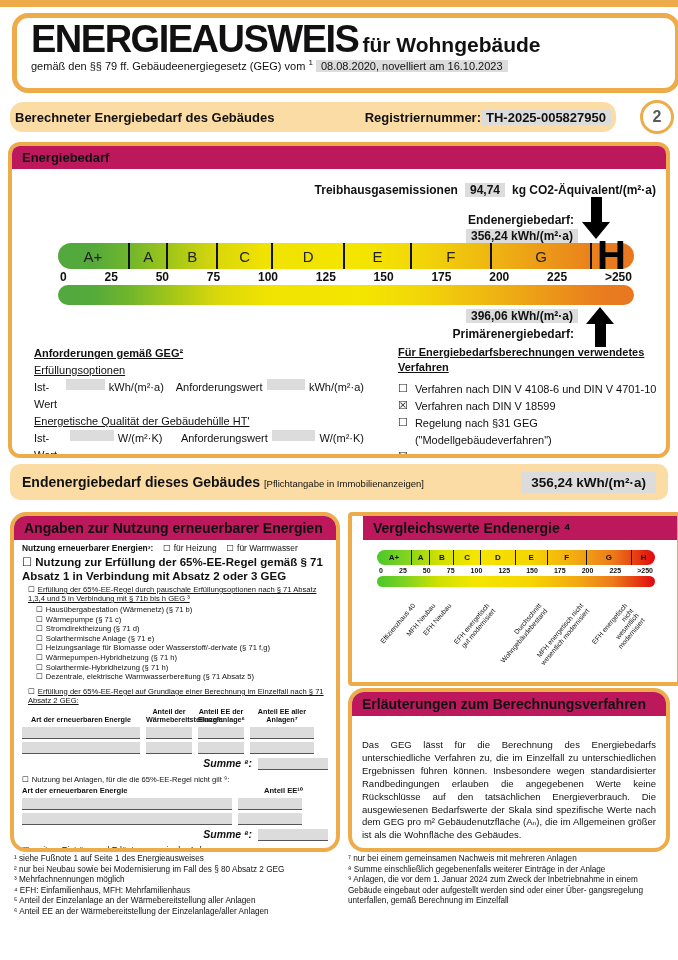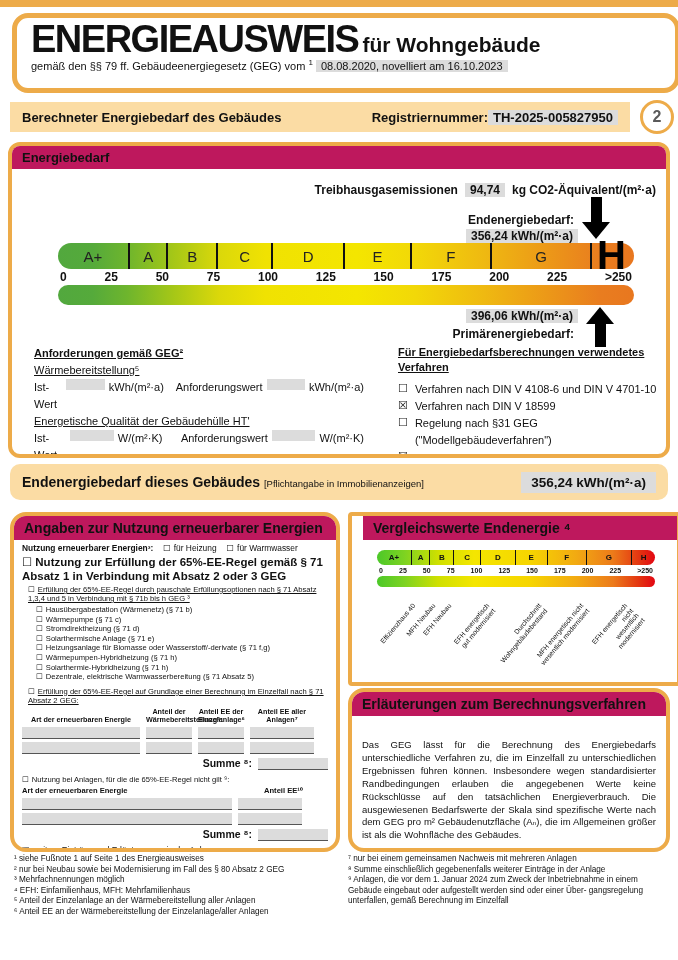--- a/index.html
+++ b/index.html
@@ -15,21 +15,21 @@
   .titlebox{position:absolute;left:12px;top:13px;width:630px;height:66px;border:5px solid #edab49;
             border-radius:16px;background:#fff;padding:2px 14px;}
   .maintitle{font-size:38px;font-weight:800;letter-spacing:-1.5px;line-height:1.05;}
   .title-suffix{font-size:21px;font-weight:bold;margin-left:4px;}
   .lawline{font-size:11px;margin-top:-2px;}
   .lawline sup{font-size:8px;}
   .lawline .graybox{font-size:11px;}
 
   
   .regbar{position:absolute;left:10px;top:102px;width:596px;height:30px;background:#fbdca4;
-          border-radius:0;display:flex;align-items:center;justify-content:space-between;padding:0 12px;}
+          border-radius:13px;display:flex;align-items:center;justify-content:space-between;padding:0 5px;}
   .regbar .lbl{font-size:13px;font-weight:bold;}
   .regright{display:flex;align-items:center;font-size:13px;font-weight:bold;}
   .pagecircle{position:absolute;right:4px;top:100px;width:28px;height:28px;border:3px solid #edab49;
               border-radius:50%;display:flex;align-items:center;justify-content:center;
               font-size:16px;font-weight:bold;color:#5a5a5a;background:#fff;}
 
   
   .panel{position:absolute;border:4px solid #edab49;border-radius:12px;background:#fff;overflow:hidden;}
   .phead{background:#be185d;font-weight:bold;padding:4px 10px;}
   .pbody{position:relative;}
@@ -87,21 +87,21 @@
   .ropt{white-space:nowrap;}
   .rmain{font-size:11.5px;font-weight:bold;line-height:13.5px;margin-bottom:2px;}
   .rsub{margin:2px 0 2px 6px;line-height:9px;}
   .ritems{margin-left:14px;}
   .ritem{line-height:9.6px;}
   .t1{display:flex;gap:6px;margin-top:3px;align-items:flex-end;}
   .t1 .h{font-weight:bold;font-size:7.2px;line-height:8px;text-align:center;}
   .c1{width:118px;}.c2{width:46px;}.c3{width:46px;}.c4{width:64px;}
   .trow{display:flex;gap:6px;margin-top:3px;}
   .tcell{background:#dcdcdc;border-bottom:1px solid #555;height:11px;}
-  .sumrow{display:flex;justify-content:flex-end;align-items:center;gap:6px;margin-top:4px;font-size:10.5px;font-weight:bold;}
+  .sumrow{display:flex;justify-content:flex-end;align-items:center;gap:6px;margin-top:4px;font-size:10.5px;font-weight:bold;font-style:italic;}
   .sumfield{background:#dcdcdc;width:70px;height:11px;border-bottom:1px solid #555;}
   .t2head{display:flex;justify-content:space-between;font-weight:bold;font-size:7.6px;margin-top:2px;}
   .c2a{width:210px;}.c2b{width:64px;}
 
   
   .p-vergleich{left:348px;top:512px;width:314px;height:166px;border-radius:4px;padding-left:11px;}
   .p-vergleich .phead{font-size:14px;}
   .p-vergleich .pbody{height:130px;}
   .sscale{position:absolute;left:14px;top:10px;width:278px;}
   .sbar{width:100%;border-radius:8px;background:linear-gradient(90deg,#4cc829 0%,#7ed321 10%,#cfe000 22%,#f4e600 35%,#f6d500 55%,#f2a912 72%,#ec7a1a 85%,#e32f10 95%,#e30613 100%);}
@@ -214,21 +214,21 @@
 
       <div class="primvalue graybox b">396,06 kWh/(m²·a)</div>
       <div class="primlabel b">Primärenergiebedarf:</div>
       <div class="arrow arrow-up">
         <div class="tri-up"></div>
         <div class="stem"></div>
       </div>
 
       <div class="anf">
         <div class="b u">Anforderungen gemäß GEG²</div>
-        <div class="u">Wärmebereitstellung⁵</div>
+        <div class="u">Erfüllungsoptionen</div>
         <div class="gaprow">
           <span>Ist-Wert</span>
           <span class="fieldbox"></span>
           <span>kWh/(m²·a)</span>
           <span style="width:16px"></span>
           <span>Anforderungswert</span>
           <span class="fieldbox"></span>
           <span>kWh/(m²·a)</span>
         </div>
         <div class="u">Energetische Qualität der Gebäudehülle HT'</div>

